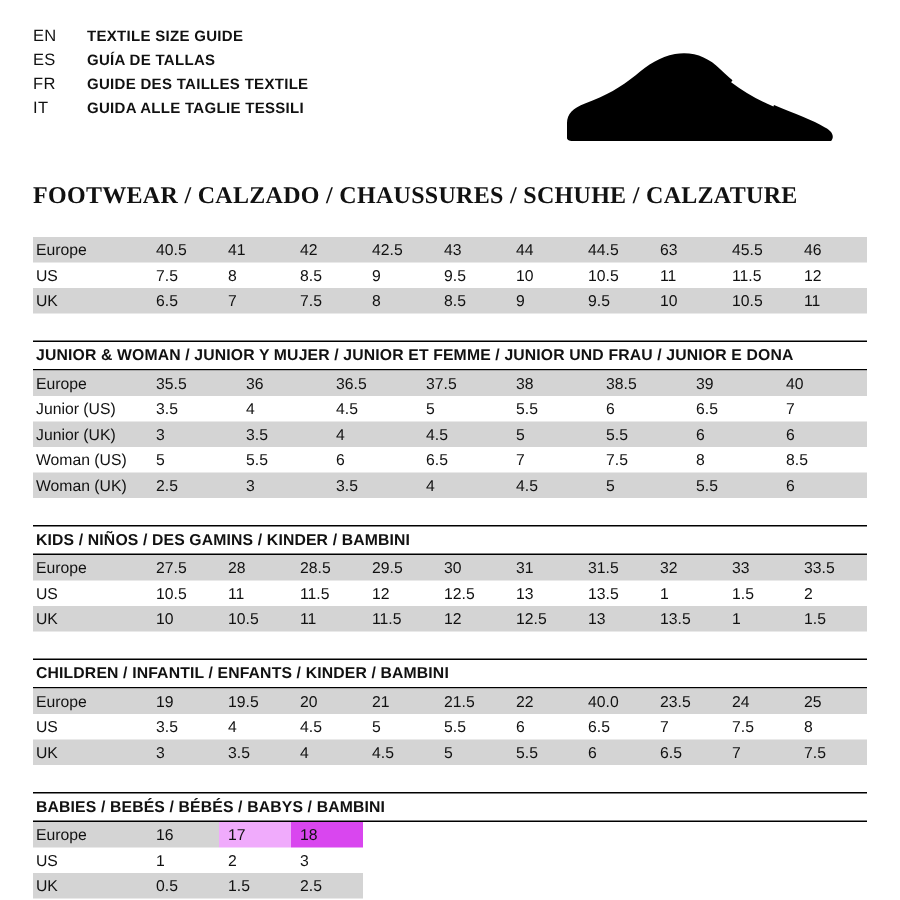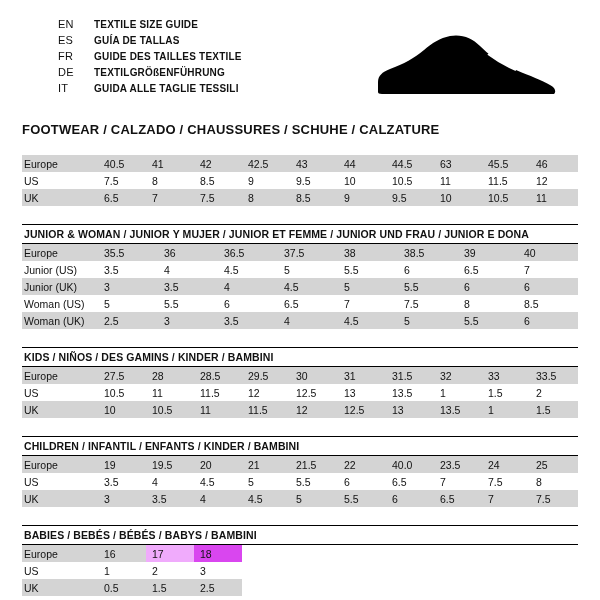--- a/index.html
+++ b/index.html
@@ -22,21 +22,20 @@
     padding: 16px 22px 0 22px;
   }
 
   
   .header {
     position: relative;
     height: 92px;
   }
   .lang-list {
     display: block;
-    margin-left: 36px;
   }
   .lang-row {
     display: flex;
     align-items: baseline;
     height: 16px;
     line-height: 16px;
   }
   .lang-code {
     width: 36px;
     font-size: 11px;
@@ -51,23 +50,24 @@
   .shoe-wrap {
     position: absolute;
     right: 18px;
     top: 14px;
     width: 190px;
     height: 76px;
   }
 
   .section-title {
     margin-top: 14px;
-    font-size: 13px;
+    font-size: 16px;
     font-weight: bold;
     letter-spacing: .2px;
+    font-family: Liberation Serif, serif;
   }
 
   
   .group {
     margin-top: 18px;
   }
   .group-title {
     font-size: 10.5px;
     font-weight: bold;
     letter-spacing: .1px;
@@ -109,24 +109,20 @@
       </div>
       <div class="lang-row">
         <span class="lang-code">ES</span>
         <span class="lang-title">GUÍA DE TALLAS</span>
       </div>
       <div class="lang-row">
         <span class="lang-code">FR</span>
         <span class="lang-title">GUIDE DES TAILLES TEXTILE</span>
       </div>
       <div class="lang-row">
-        <span class="lang-code">DE</span>
-        <span class="lang-title">TEXTILGRÖßENFÜHRUNG</span>
-      </div>
-      <div class="lang-row">
         <span class="lang-code">IT</span>
         <span class="lang-title">GUIDA ALLE TAGLIE TESSILI</span>
       </div>
     </div>
 
     <div class="shoe-wrap">
       <svg viewBox="0 0 190 76" width="190" height="76" xmlns="http://www.w3.org/2000/svg">
         <path d="M8 62 L8 52 C8 46 12 42 20 39 C34 34 44 28 54 20 C62 13 70 8 80 6 C92 4 102 8 110 16 C120 26 132 34 146 40 C160 46 172 50 180 55 C186 58 186 62 184 64 L12 64 C9 64 8 63 8 62 Z" fill="#000000"></path>
         <path d="M118 24 C126 30 136 36 146 40" stroke="#ffffff" stroke-width="2" fill="none"></path>
       </svg>

